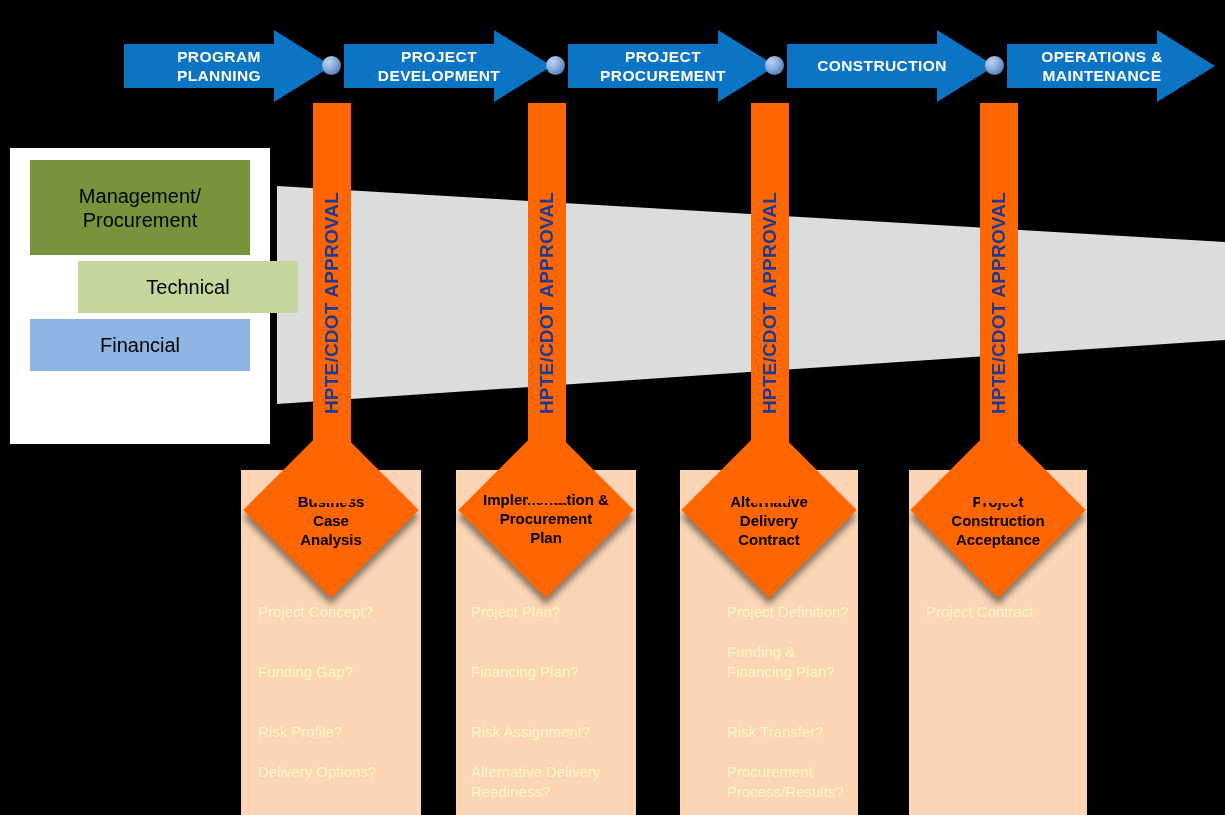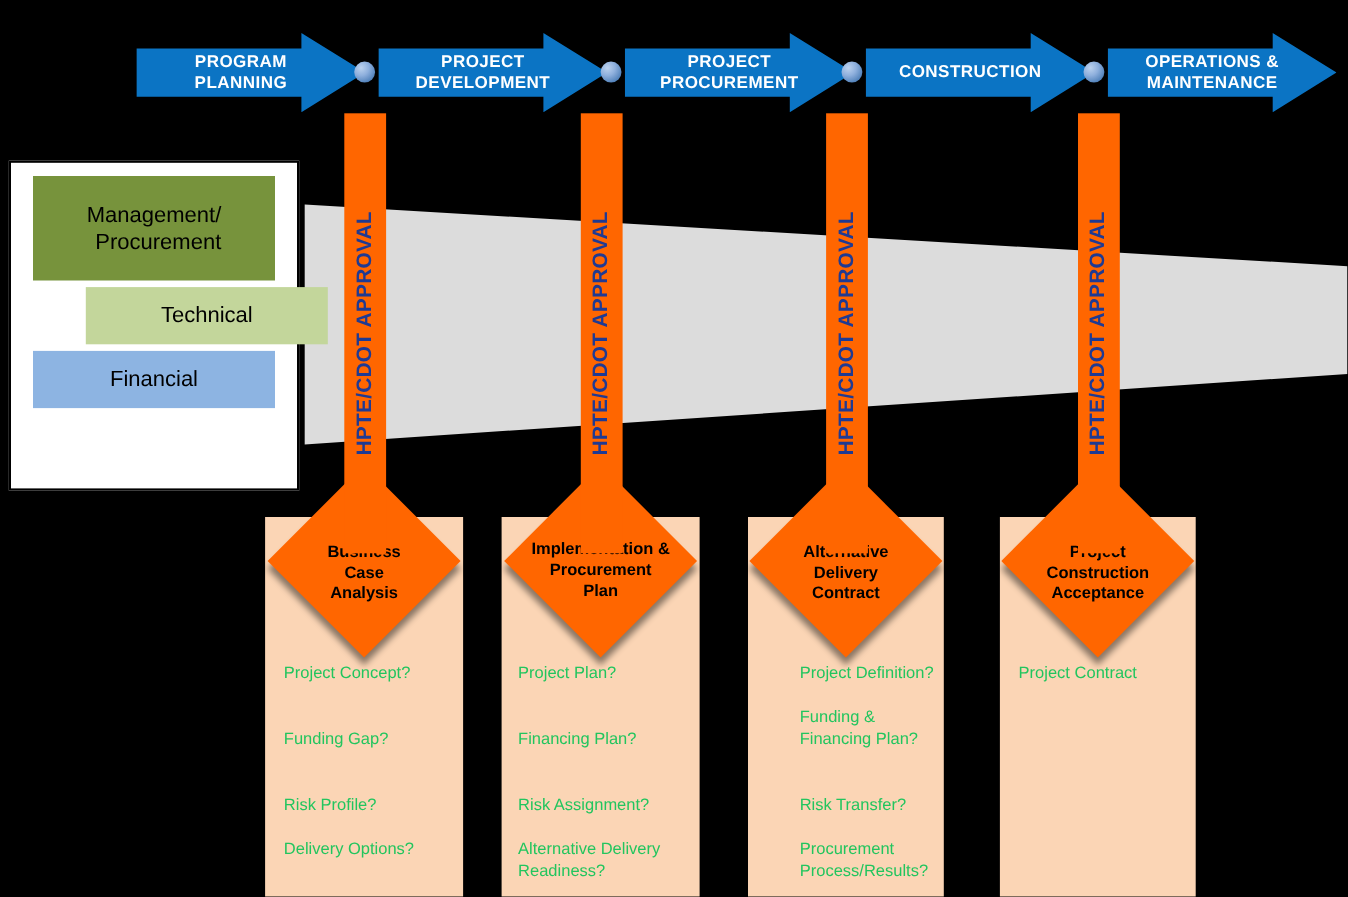--- a/index.html
+++ b/index.html
@@ -86,21 +86,21 @@
     color:#000;
     font-size:15px;
     line-height:1.28;
     white-space:nowrap;
     left:50%;
     transform:translateX(-50%);
   }
   .items{
     position:absolute;
     z-index:9;
-    color:#22c55e;
+    color:#fef9c3;
     font-size:15px;
     line-height:1.3;
   }
   .items .it{position:absolute;left:0;}
 
   
   .legend{
     position:absolute;
     left:8px;top:146px;
     width:264px;height:300px;
@@ -113,21 +113,21 @@
   .legend .row{
     width:100%;
     display:flex;align-items:center;justify-content:center;
     text-align:center;
     color:#000;
     font-size:20px;
     line-height:1.2;
     box-sizing:border-box;
     margin-bottom:6px;
   }
-  .legend .r0{height:95px;text-align:right;}
+  .legend .r0{height:95px;}
   .legend .r1,.legend .r2,.legend .r3{height:52px;}
 </style>
 </head>
 <body>
 
 <div id="stage">
 
   <svg class="wedge" viewBox="0 0 1225 815" preserveAspectRatio="none">
     <polygon id="band-poly" points="277,186 1225,242 1225,340 277,404" fill="#DCDCDC"></polygon>
   </svg>

